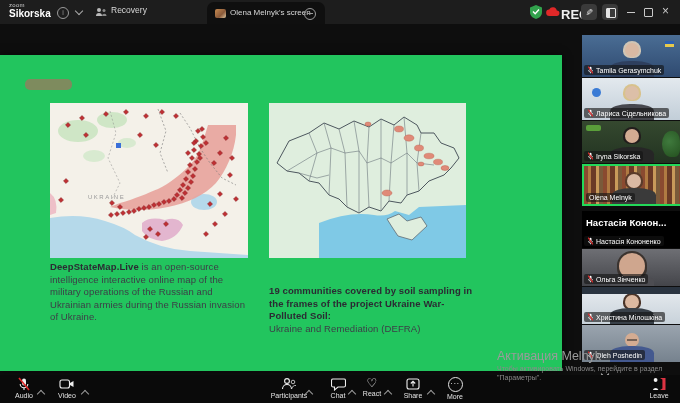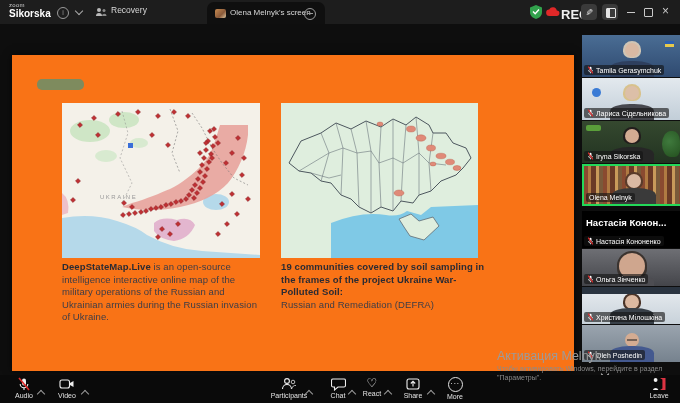--- a/index.html
+++ b/index.html
@@ -29,29 +29,29 @@
   .icon-pen::before{content:"\270E";display:inline-block;transform:rotate(90deg);}
   .layout-glyph{position:absolute;left:4px;top:4px;width:8px;height:8px;border:1px solid #e4e4e4;border-radius:1px;}
   .layout-glyph::before{content:"";position:absolute;left:0;top:0;width:3px;height:8px;background:#e4e4e4;}
   .win-min{position:absolute;width:8px;height:1.4px;background:#c9c9c9;}
   .win-max{position:absolute;width:7px;height:7px;border:1.2px solid #c9c9c9;border-radius:1px;}
   .win-close{position:absolute;color:#c9c9c9;font-size:12px;line-height:12px;}
   .icon-x::before{content:"\00D7";}
   #rec-text{position:absolute;left:561px;top:7px;font-size:13px;font-weight:bold;color:#efefef;}
 
   
-  #slide{position:absolute;left:12px;top:55px;width:562px;height:316px;background:#f97316;
+  #slide{position:absolute;left:0;top:55px;width:562px;height:316px;background:#22c55e;
          box-shadow:0 0 8px rgba(0,0,0,.6);}
   #title-pill{position:absolute;left:25px;top:24px;width:47px;height:11px;border-radius:5px;background:#7e8b5e;}
   .map{position:absolute;top:48px;height:155px;overflow:hidden;}
   #map-left{left:50px;width:198px;}
   #map-right{left:269px;width:197px;}
   .caption{position:absolute;top:206px;font-size:9.5px;line-height:1.32;color:#3d3d47;letter-spacing:.1px;}
   #cap-left{left:50px;width:198px;}
-  #cap-right{left:269px;width:204px;}
+  #cap-right{left:269px;width:204px;margin-top:24px;}
   .cap-bold{font-weight:bold;color:#2b2b33;}
   .cap-block{display:block;}
 
   
   #strip{position:absolute;left:578px;top:0;width:100px;height:403px;}
   .tile{position:absolute;left:4px;width:100px;background:#222;overflow:hidden;box-sizing:border-box;}
   .tile.active{border:2px solid #23d959;}
   .name-pill{position:absolute;left:2px;bottom:2px;max-width:94px;display:flex;align-items:center;gap:2px;
              background:rgba(20,20,20,.62);border-radius:2px;padding:1px 3px;color:#fff;font-size:7px;
              white-space:nowrap;overflow:hidden;}
@@ -236,21 +236,21 @@
           <ellipse cx="99" cy="21" rx="3" ry="2"></ellipse>
         </g>
       </svg>
     </div>
 
     <div class="caption" id="cap-left">
       <span class="cap-bold">DeepStateMap.Live</span><span> is an open-source intelligence interactive online map of the military operations of the Russian and Ukrainian armies during the Russian invasion of Ukraine.</span>
     </div>
     <div class="caption" id="cap-right">
       <span class="cap-bold cap-block">19 communities covered by soil sampling in the frames of the project Ukraine War-Polluted Soil:</span>
-        <span class="cap-block">Russian and Remediation  (DEFRA)</span>
+        <span class="cap-block">Ukraine and Remediation  (DEFRA)</span>
     </div>
   </div>
 
   <div id="strip">
       <div class="tile" style="top: 35px; height: 42px; background: linear-gradient(rgb(74, 109, 148), rgb(47, 74, 112));">
         <div class="hair" style="left:41px;top:6px;width:18px;height:17px;background:#cfc5b5"></div>
         <div class="head" style="left:43px;top:8px;width:14px;height:14px;background:#d9b9a3"></div>
         <div class="torso" style="left:28px;bottom:0;width:44px;height:16px;background:#2e3f5e"></div>
         <div style="position:absolute;right:8px;top:6px;width:9px;height:6px;background:linear-gradient(180deg,#2a5fb4 50%,#e7c94c 50%)"></div>
         <div class="name-pill">

